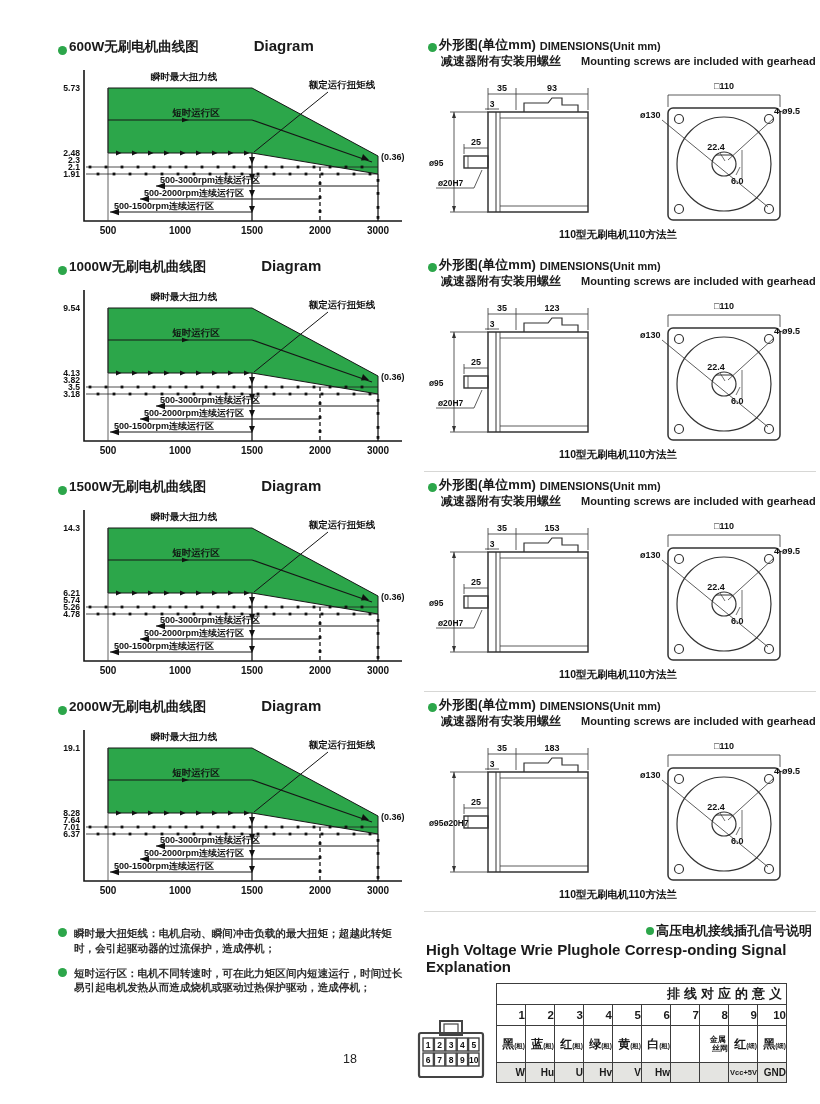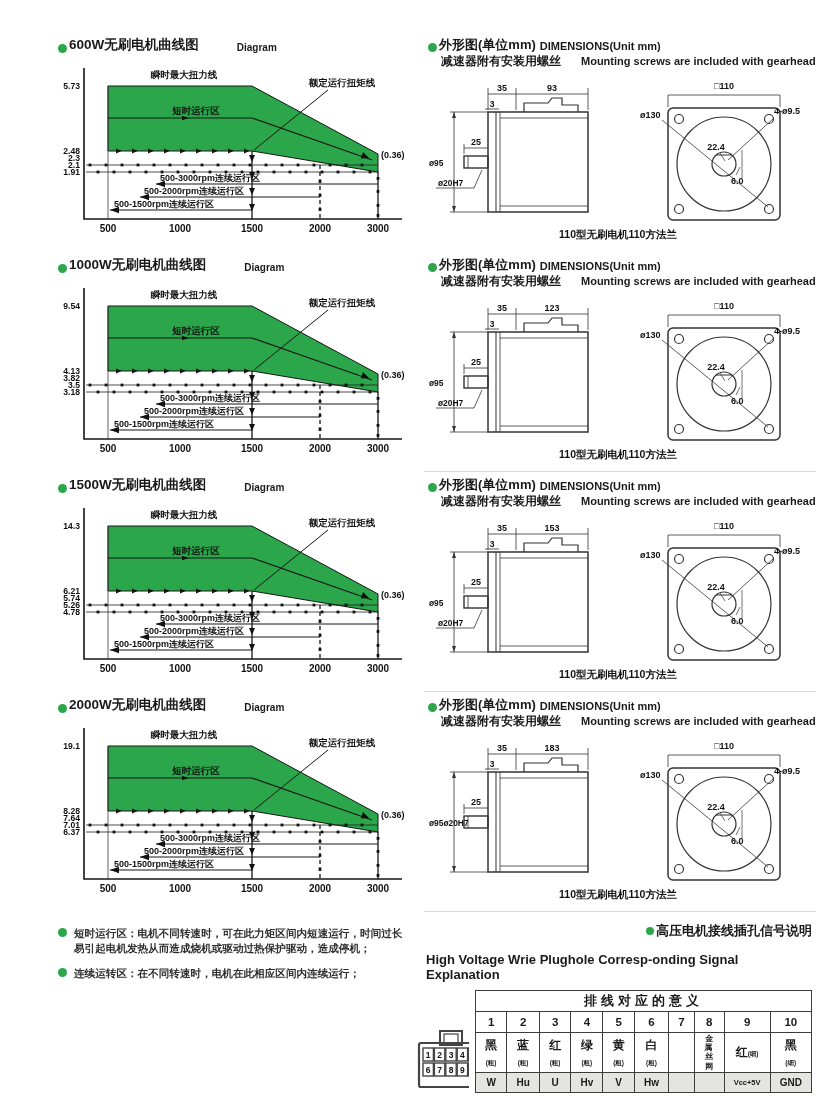--- a/index.html
+++ b/index.html
@@ -5,39 +5,39 @@
   :root{ --green:#2ca64a; --ink:#161616; }
   html,body{margin:0;padding:0;background:#fff;}
   .page{width:820px;height:1104px;background:#fff;position:relative;overflow:hidden;
         font-family:"Liberation Sans",sans-serif;color:#1a1a1a;box-sizing:border-box;padding-top:32px;}
   .row{display:flex;height:220px;}
   .chart-col{width:424px;box-sizing:border-box;padding:6px 0 0 58px;}
   .dim-col{width:392px;box-sizing:border-box;padding:6px 2px 0 4px;}
   .dim-col.sep{border-bottom:1px solid #d7d7d5;}
   .sec-title{display:flex;align-items:flex-end;font-weight:bold;font-size:13.5px;line-height:1.1;white-space:nowrap;}
   .dot{width:9px;height:9px;border-radius:50%;background:var(--green);display:inline-block;margin-right:2px;flex:0 0 auto;}
-  .sec-title .en{font-size:10px;margin-left:5px;padding-left:33px;}
+  .sec-title .en{font-size:15px;margin-left:22px;padding-left:33px;}
   .dim-head .t1{font-size:13px;font-weight:bold;}
   .dim-head .e1{font-size:11px;font-weight:bold;margin-left:4px;}
   .dim-head .line2{font-size:12px;font-weight:bold;margin:1px 0 0 13px;white-space:nowrap;}
   .dim-head .e2{font-size:11px;font-weight:bold;margin-left:20px;}
   svg.chart{display:block;margin-left:-14px;margin-top:1px;}
   svg.dims{display:block;margin-top:4px;}
   .bottom{display:flex;margin-top:6px;}
   .notes{width:416px;box-sizing:border-box;padding:8px 10px 0 58px;}
   .note{display:flex;font-size:10.6px;font-weight:bold;color:#2e2e2e;line-height:1.4;margin-bottom:10px;}
   .note .dot{margin-top:2px;margin-right:7px;}
   .wiring{width:396px;box-sizing:border-box;padding-top:4px;}
   .wiring .wt{display:flex;align-items:center;font-size:13px;font-weight:bold;justify-content:flex-end;}
   .wiring .wt .dot{width:8px;height:8px;}
-  .wiring .we{font-size:13px;font-weight:bold;margin:12px 0 8px 10px;}
+  .wiring .we{font-size:15px;font-weight:bold;margin:1px 0 8px 10px;}
   .wbody{display:flex;align-items:flex-end;}
   .conn{margin:0 6px 2px 0;}
   table.pin{border-collapse:collapse;table-layout:fixed;}
-  table.pin td{border:1.6px solid #3c3c3c;text-align:center;vertical-align:middle;padding:1px 9px;background:#fff;}
+  table.pin td{border:1.6px solid #3c3c3c;text-align:right;vertical-align:middle;padding:1px 0;background:#fff;}
   td.hd{font-size:13px;font-weight:bold;letter-spacing:4px;padding:2px 0;}
   td.num{font-size:11.5px;font-weight:bold;height:18px;}
   td.col{font-size:12px;font-weight:bold;height:34px;}
   td.col .p{font-size:6.5px;}
   td.col .mesh{font-size:8px;line-height:1.15;display:block;}
   td.sig{font-size:10px;font-weight:bold;background:#e4e4e1 !important;height:17px;}
   td.sig.small{font-size:7.5px;margin-top:8px;}
   .pageno{position:absolute;left:0;width:700px;text-align:center;bottom:38px;font-size:12.5px;color:#222;}
 </style>
 </head>
@@ -707,25 +707,25 @@
           <line x1="308" y1="101" x2="312" y2="93" stroke="#333" stroke-width="0.7"></line>
           <text x="190" y="164" font-size="10.5" font-weight="600" text-anchor="middle" fill="#111" font-family="&quot;Liberation Sans&quot;,sans-serif">110型无刷电机110方法兰</text>
         </svg>
     </div>
   </div>
 
   <div class="bottom">
     <div class="notes" id="notes">
         <div class="note">
           <span class="dot"></span>
-          <span>短时运行区：电机不同转速时，可在此力矩区间内短速运行，时间过长易引起电机发热从而造成烧机或驱动过热保护驱动，造成停机；</span>
+          <span>瞬时最大扭矩线：电机启动、瞬间冲击负载的最大扭矩；超越此转矩时，会引起驱动器的过流保护，造成停机；</span>
         </div>
         <div class="note">
           <span class="dot"></span>
-          <span>连续运转区：在不同转速时，电机在此相应区间内连续运行；</span>
+          <span>短时运行区：电机不同转速时，可在此力矩区间内短速运行，时间过长易引起电机发热从而造成烧机或驱动过热保护驱动，造成停机；</span>
         </div>
       </div>
     <div class="wiring">
       <div class="wt">
           <span class="dot"></span>
         <span>高压电机接线插孔信号说明</span>
         </div>
       <div class="we">High Voltage Wrie Plughole Corresp-onding Signal Explanation</div>
       <div class="wbody">
         <svg class="conn" width="74" height="64" id="connector">
@@ -795,13 +795,14 @@
                 <td class="sig"></td>
                 <td class="sig small">Vcc+5V</td>
                 <td class="sig">GND</td>
               </tr>
             </tbody>
           </table>
       </div>
     </div>
   </div>
 
+  <div class="pageno">18</div>
 </div>
 
 </body></html>

